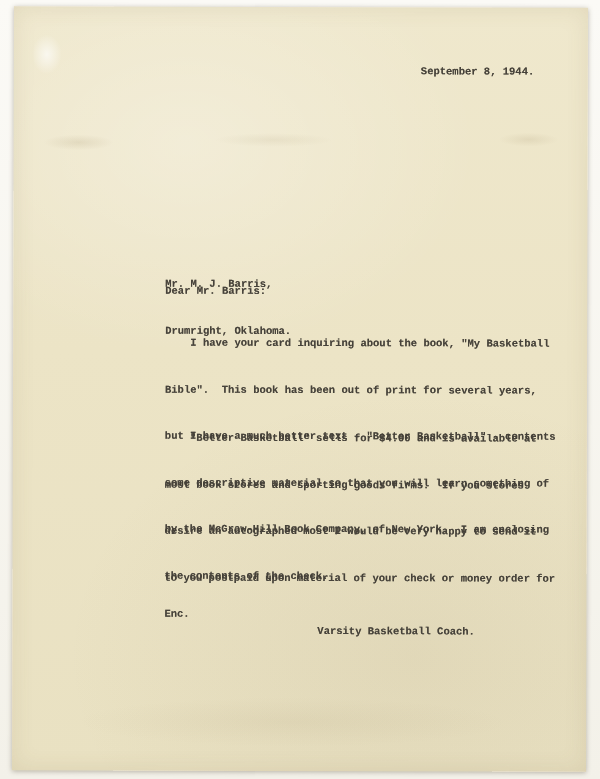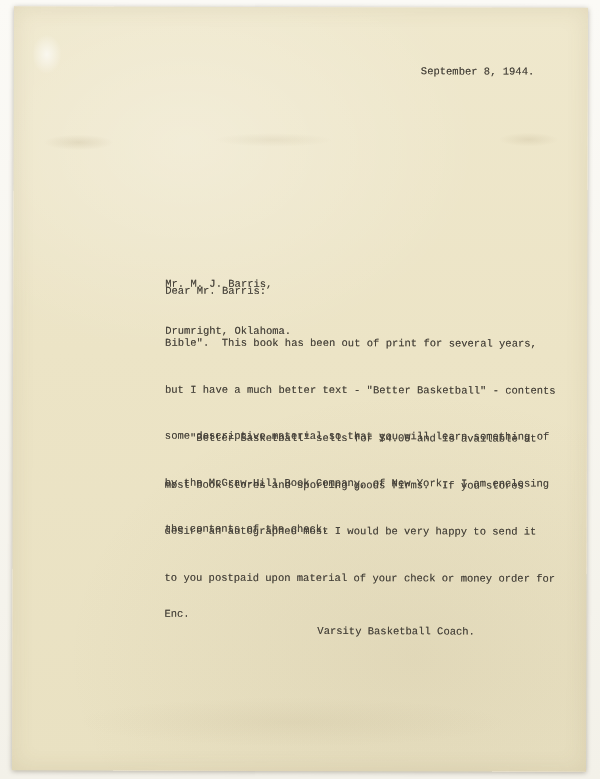--- a/index.html
+++ b/index.html
@@ -9,20 +9,21 @@
     height: 779px;
     background: #f7f5ef;
     overflow: hidden;
     font-family: "Liberation Mono", "DejaVu Sans Mono", monospace;
   }
   .scan-frame {
     position: relative;
     width: 600px;
     height: 779px;
     background: linear-gradient(180deg, #fbfaf6 0%, #f3f1e9 100%);
+    font-weight: bold;
   }
   .paper {
     position: absolute;
     left: 13px;
     top: 7px;
     width: 574px;
     height: 764px;
     background:
       radial-gradient(ellipse 420px 300px at 30% 18%, rgba(255,255,255,0.25), rgba(255,255,255,0) 70%),
       radial-gradient(ellipse 500px 380px at 70% 85%, rgba(120,100,60,0.08), rgba(120,100,60,0) 70%),
@@ -80,20 +81,21 @@
     <div class="txt" style="left:407px; top:57px;">September 8, 1944.</div>
 
     <div class="txt" style="left:152px; top:239px;">
       <span class="line">Mr. M. J. Barris,</span>
       <span class="line">Drumright, Oklahoma.</span>
     </div>
 
     <div class="txt" style="left:152px; top:277px;">Dear Mr. Barris:</div>
 
     <div class="txt" style="left:152px; top:298px;">
+      <span class="line">    I have your card inquiring about the book, "My Basketball</span>
       <span class="line">Bible".  This book has been out of print for several years,</span>
       <span class="line">but I have a much better text - "Better Basketball" - contents</span>
       <span class="line">some descriptive material so that you will learn something of</span>
       <span class="line">by the McGraw-Hill Book Company, of New York.  I am enclosing</span>
       <span class="line">the contents of the check.</span>
     </div>
 
     <div class="txt" style="left:152px; top:393px;">
       <span class="line">    "Better Basketball" sells for $4.00 and is available at</span>
       <span class="line">most book stores and sporting goods firms.  If you stores</span>

